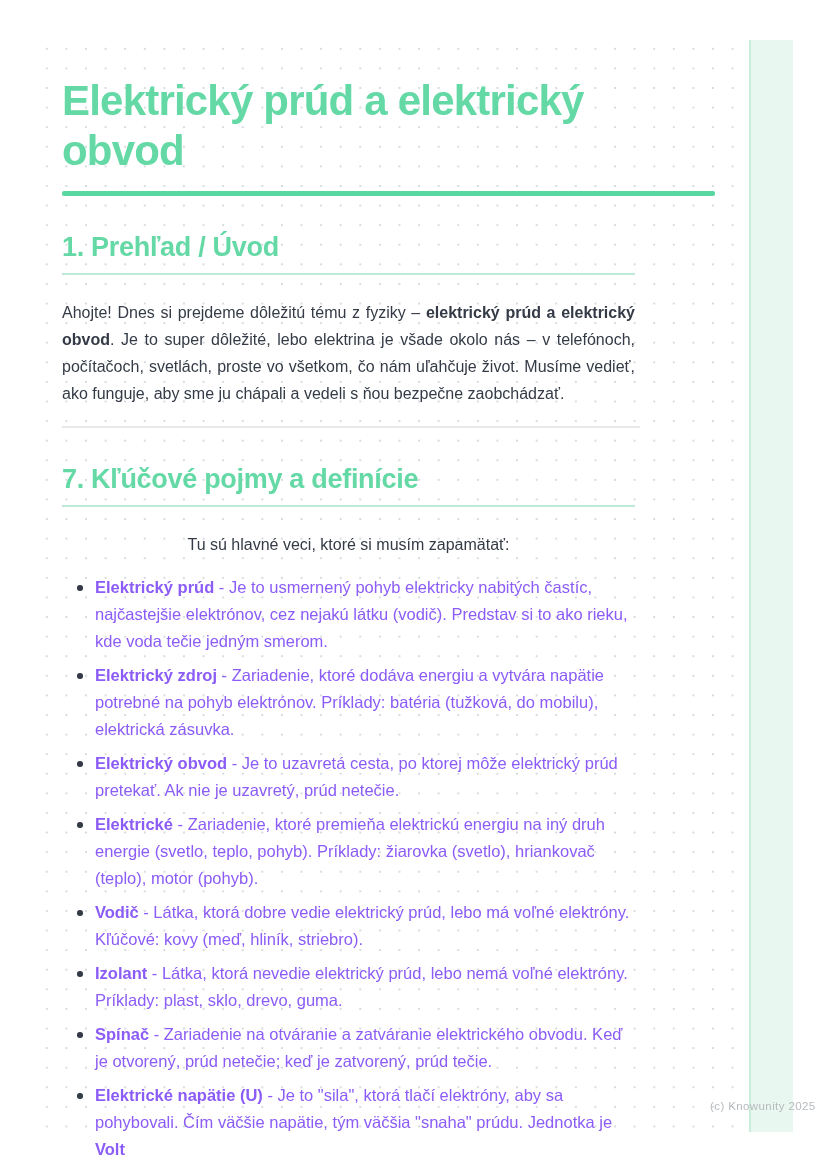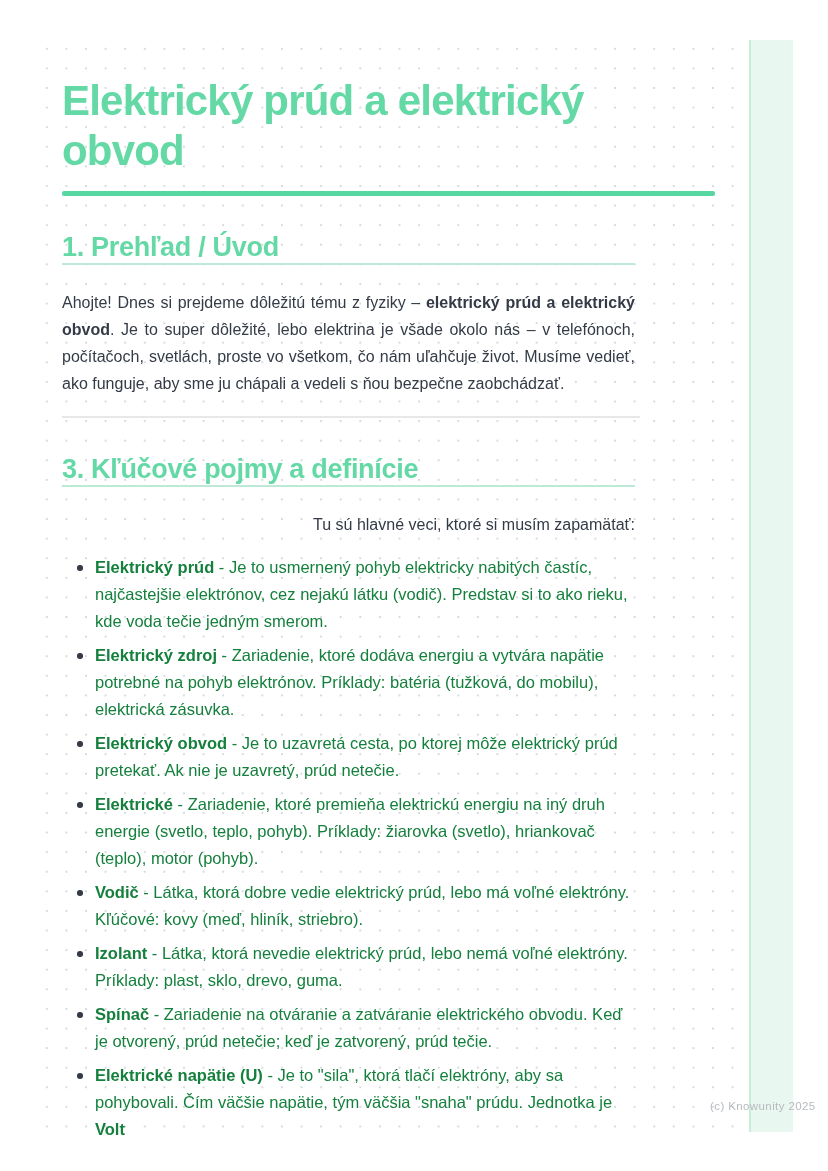--- a/index.html
+++ b/index.html
@@ -37,43 +37,44 @@
     margin-top:15px;
     width:653px;height:5px;
     background:#58d7a1;
     border-radius:2px;
   }
   h2.section-heading{
     margin:36px 0 0;
     font-size:27px;line-height:31px;
     font-weight:bold;letter-spacing:-0.3px;
     color:#64d9a6;
+    padding-bottom:10px;
     border-bottom:2px solid #bfe9d7;
   }
   p.body{
     margin:24px 0 0;
     font-size:16px;line-height:27px;
     color:#343b46;
     text-align:justify;
   }
-  p.body.no-justify{text-align:right;}
+  p.body.no-justify{text-align:center;}
   hr.divider{
     margin:19px 0 0;
     border:none;border-top:2px solid #e7e9e8;
     width:578px;
   }
   ul.terms{
     margin:16px 0 0;
     padding:0 0 0 33px;
     list-style:none;
   }
   ul.terms li{
     position:relative;
     font-size:16.5px;line-height:27px;
-    color:#15803d;
+    color:#8b5cf6;
     margin:5px 0 7px 0;
     max-width:538px;
   }
   ul.terms li::before{
     content:"";
     position:absolute;left:-18px;top:11px;
     width:5.5px;height:5.5px;border-radius:50%;
     background:#343b46;
   }
   .b{font-weight:bold;}
@@ -96,21 +97,21 @@
     <h1 class="title">Elektrický prúd a elektrický obvod</h1>
     <div class="title-rule"></div>
 
     <section>
       <h2 class="section-heading">1. Prehľad / Úvod</h2>
       <p class="body"><span>Ahojte! Dnes si prejdeme dôležitú tému z fyziky – </span><span class="b">elektrický prúd a elektrický obvod</span><span>. Je to super dôležité, lebo elektrina je všade okolo nás – v telefónoch, počítačoch, svetlách, proste vo všetkom, čo nám uľahčuje život. Musíme vedieť, ako funguje, aby sme ju chápali a vedeli s ňou bezpečne zaobchádzať.</span></p>
       <hr class="divider">
     </section>
 
     <section>
-      <h2 class="section-heading">3. Kľúčové pojmy a definície</h2>
+      <h2 class="section-heading">7. Kľúčové pojmy a definície</h2>
       <p class="body no-justify">Tu sú hlavné veci, ktoré si musím zapamätať:</p>
       <ul class="terms" id="terms-list">
           <li><span class="b">Elektrický prúd</span><span> - Je to usmernený pohyb elektricky nabitých častíc, najčastejšie elektrónov, cez nejakú látku (vodič). Predstav si to ako rieku, kde voda tečie jedným smerom.</span></li>
           <li><span class="b">Elektrický zdroj</span><span> - Zariadenie, ktoré dodáva energiu a vytvára napätie potrebné na pohyb elektrónov. Príklady: batéria (tužková, do mobilu), elektrická zásuvka.</span></li>
           <li><span class="b">Elektrický obvod</span><span> - Je to uzavretá cesta, po ktorej môže elektrický prúd pretekať. Ak nie je uzavretý, prúd netečie.</span></li>
           <li><span class="b">Elektrické</span><span> - Zariadenie, ktoré premieňa elektrickú energiu na iný druh energie (svetlo, teplo, pohyb). Príklady: žiarovka (svetlo), hriankovač (teplo), motor (pohyb).</span></li>
           <li><span class="b">Vodič</span><span> - Látka, ktorá dobre vedie elektrický prúd, lebo má voľné elektróny. Kľúčové: kovy (meď, hliník, striebro).</span></li>
           <li><span class="b">Izolant</span><span> - Látka, ktorá nevedie elektrický prúd, lebo nemá voľné elektróny. Príklady: plast, sklo, drevo, guma.</span></li>
           <li><span class="b">Spínač</span><span> - Zariadenie na otváranie a zatváranie elektrického obvodu. Keď je otvorený, prúd netečie; keď je zatvorený, prúd tečie.</span></li>
           <li><span class="b">Elektrické napätie (U)</span><span> - Je to "sila", ktorá tlačí elektróny, aby sa pohybovali. Čím väčšie napätie, tým väčšia "snaha" prúdu. Jednotka je </span><span class="b">Volt</span></li>

